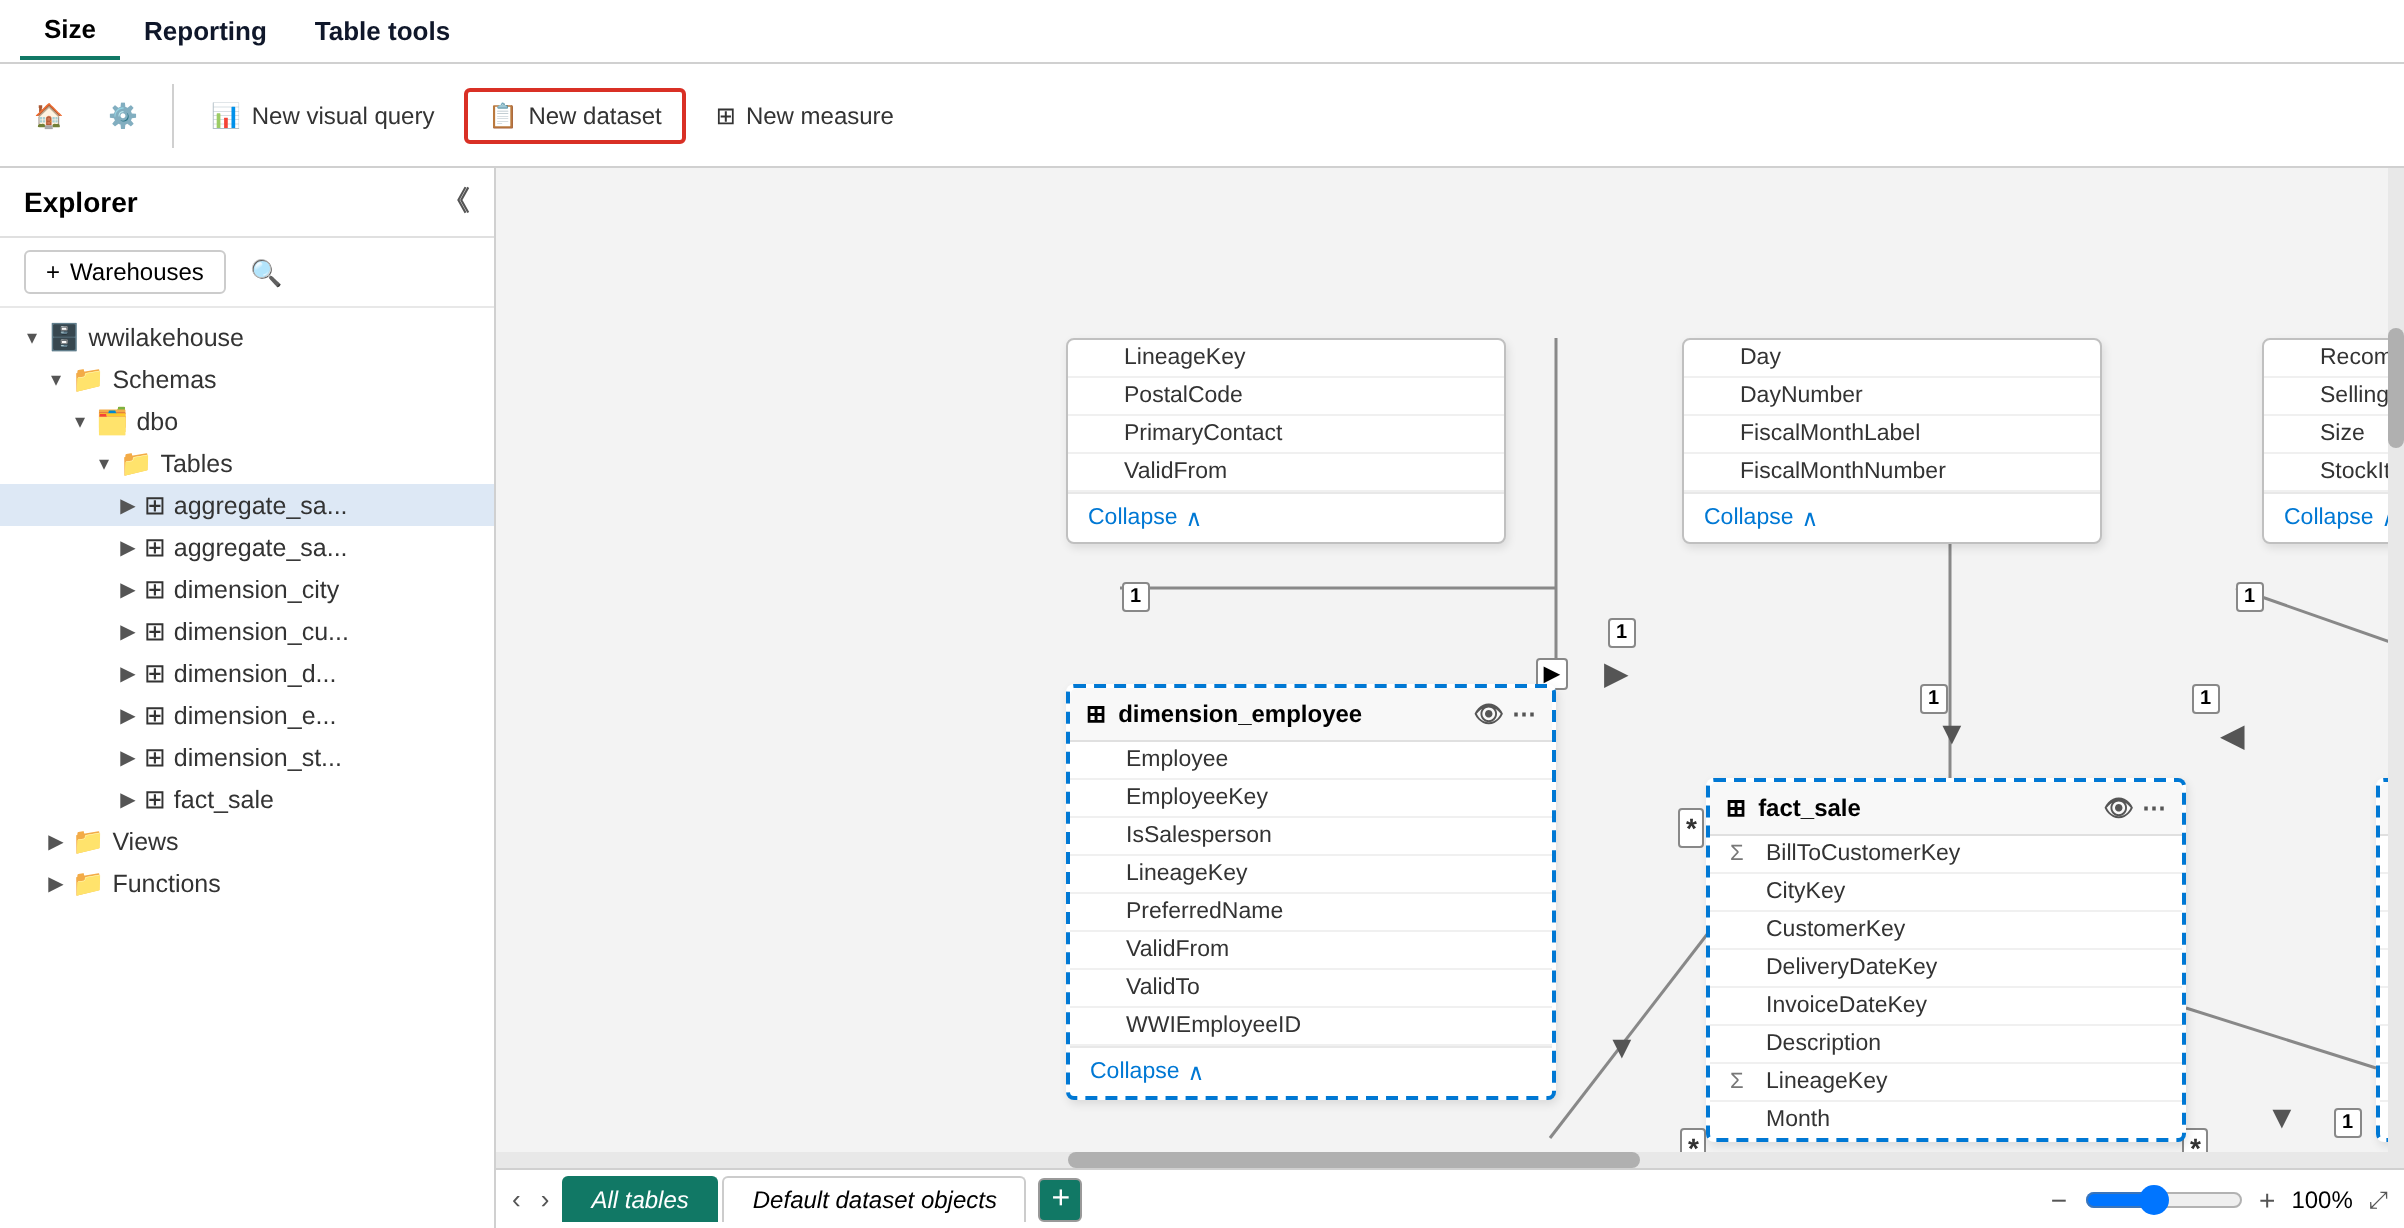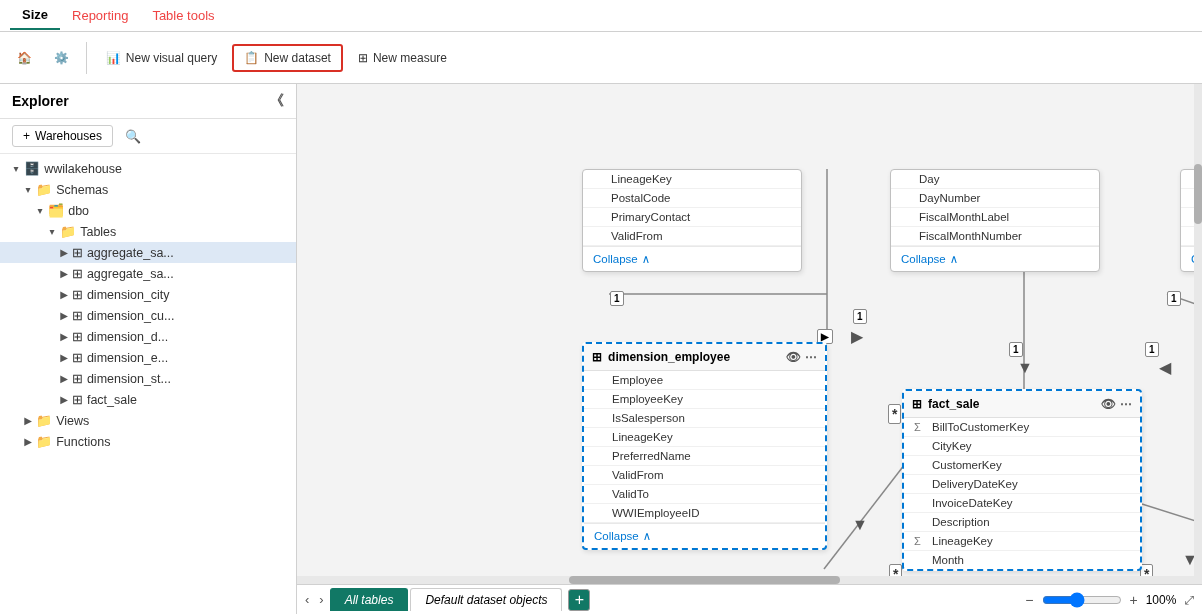--- a/index.html
+++ b/index.html
@@ -1,33 +1,33 @@
 <!DOCTYPE html>
 <html><head>
   <meta charset="utf-8">
   <style>
     * { box-sizing: border-box; margin: 0; padding: 0; }
     body { font-family: 'Segoe UI', Arial, sans-serif; font-size: 13px; background: #f3f3f3; overflow: hidden; width: 1202px; height: 614px; }
 
     
     .top-nav { display: flex; align-items: center; background: #fff; border-bottom: 1px solid #d0d0d0; padding: 0 10px; height: 32px; }
-    .nav-tab { padding: 6px 12px; font-size: 13px; cursor: pointer; color: #ef4444; }
+    .nav-tab { padding: 6px 12px; font-size: 13px; cursor: pointer; color: #0f172a; font-weight: bold; }
     .nav-tab.active { font-weight: 600; color: #000; border-bottom: 2px solid #117865; }
 
     
     .toolbar { display: flex; align-items: center; background: #fff; border-bottom: 1px solid #d0d0d0; padding: 4px 8px; height: 52px; gap: 4px; }
     .toolbar-btn { display: flex; align-items: center; gap: 5px; padding: 5px 10px; border: 1px solid transparent; border-radius: 3px; cursor: pointer; background: transparent; font-size: 12px; color: #333; white-space: nowrap; }
     .toolbar-btn.highlighted { border: 2px solid #d93025; }
     .toolbar-separator { width: 1px; height: 32px; background: #d0d0d0; margin: 0 4px; }
 
     
     .main-layout { display: flex; height: calc(614px - 84px); }
 
     
-    .sidebar { width: 297px; background: #fff; border-right: 1px solid #d0d0d0; display: flex; flex-direction: column; overflow: hidden; flex-shrink: 0; }
+    .sidebar { width: 248px; background: #fff; border-right: 1px solid #d0d0d0; display: flex; flex-direction: column; overflow: hidden; flex-shrink: 0; }
     .sidebar-header { display: flex; align-items: center; justify-content: space-between; padding: 8px 12px; font-weight: 600; font-size: 14px; border-bottom: 1px solid #e0e0e0; }
     .sidebar-header-icons { display: flex; gap: 8px; color: #555; }
     .sidebar-warehouse { display: flex; align-items: center; gap: 6px; padding: 6px 12px; border-bottom: 1px solid #e8e8e8; }
     .warehouse-btn { display: flex; align-items: center; gap: 5px; padding: 3px 10px; border: 1px solid #ccc; border-radius: 3px; cursor: pointer; background: #fff; font-size: 12px; }
     .search-icon-btn { cursor: pointer; color: #555; padding: 3px 6px; }
     .sidebar-tree { flex: 1; overflow-y: auto; padding: 4px 0; }
     .tree-item { display: flex; align-items: center; padding: 3px 8px 3px 0; cursor: pointer; font-size: 12.5px; color: #333; }
     .tree-item.selected { background: #dde8f5; }
     .tree-icon { margin-right: 4px; font-size: 13px; }
     .tree-expand { width: 16px; text-align: center; font-size: 10px; cursor: pointer; color: #555; flex-shrink: 0; }

